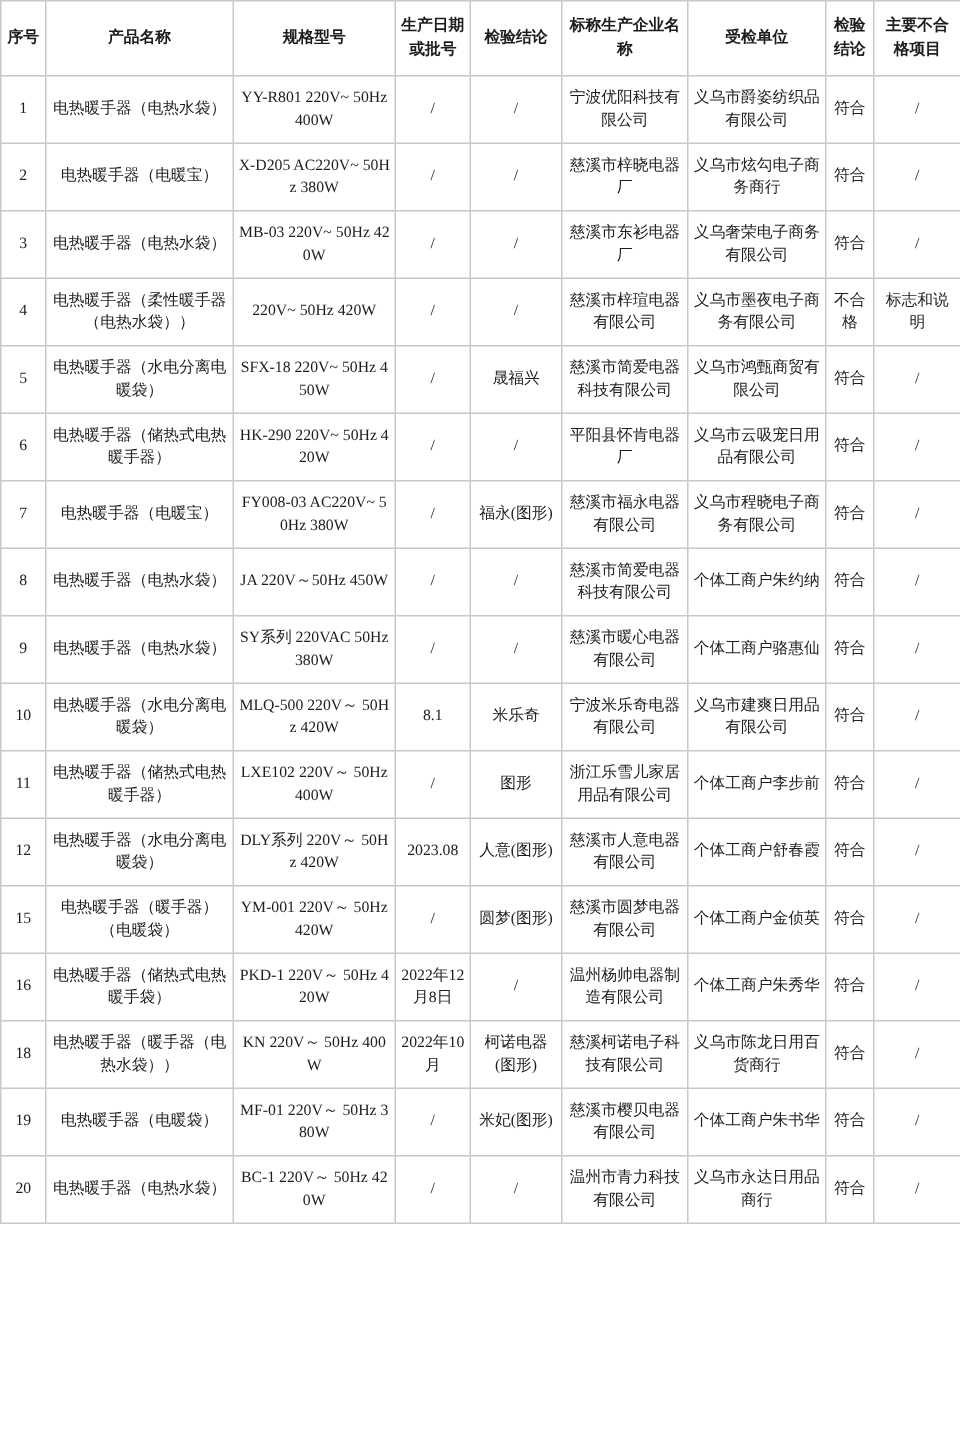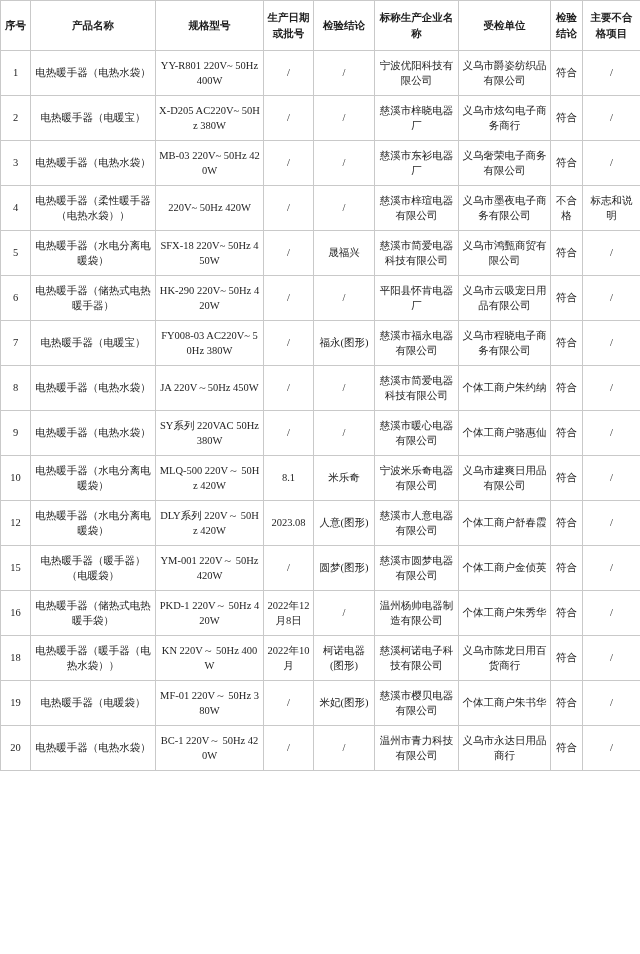--- a/index.html
+++ b/index.html
@@ -180,20 +180,31 @@
     <td>电热暖手器（水电分离电暖袋）</td>
     <td>MLQ-500 220V～ 50Hz 420W</td>
     <td>8.1</td>
     <td>米乐奇</td>
     <td>宁波米乐奇电器有限公司</td>
     <td>义乌市建爽日用品有限公司</td>
     <td>符合</td>
     <td>/</td>
   </tr>
 
+  <tr>
+    <td>11</td>
+    <td>电热暖手器（储热式电热暖手器）</td>
+    <td>LXE102 220V～ 50Hz 400W</td>
+    <td>/</td>
+    <td>图形</td>
+    <td>浙江乐雪儿家居用品有限公司</td>
+    <td>个体工商户李步前</td>
+    <td>符合</td>
+    <td>/</td>
+  </tr>
 
   <tr>
     <td>12</td>
     <td>电热暖手器（水电分离电暖袋）</td>
     <td>DLY系列 220V～ 50Hz 420W</td>
     <td>2023.08</td>
     <td>人意(图形)</td>
     <td>慈溪市人意电器有限公司</td>
     <td>个体工商户舒春霞</td>
     <td>符合</td>

